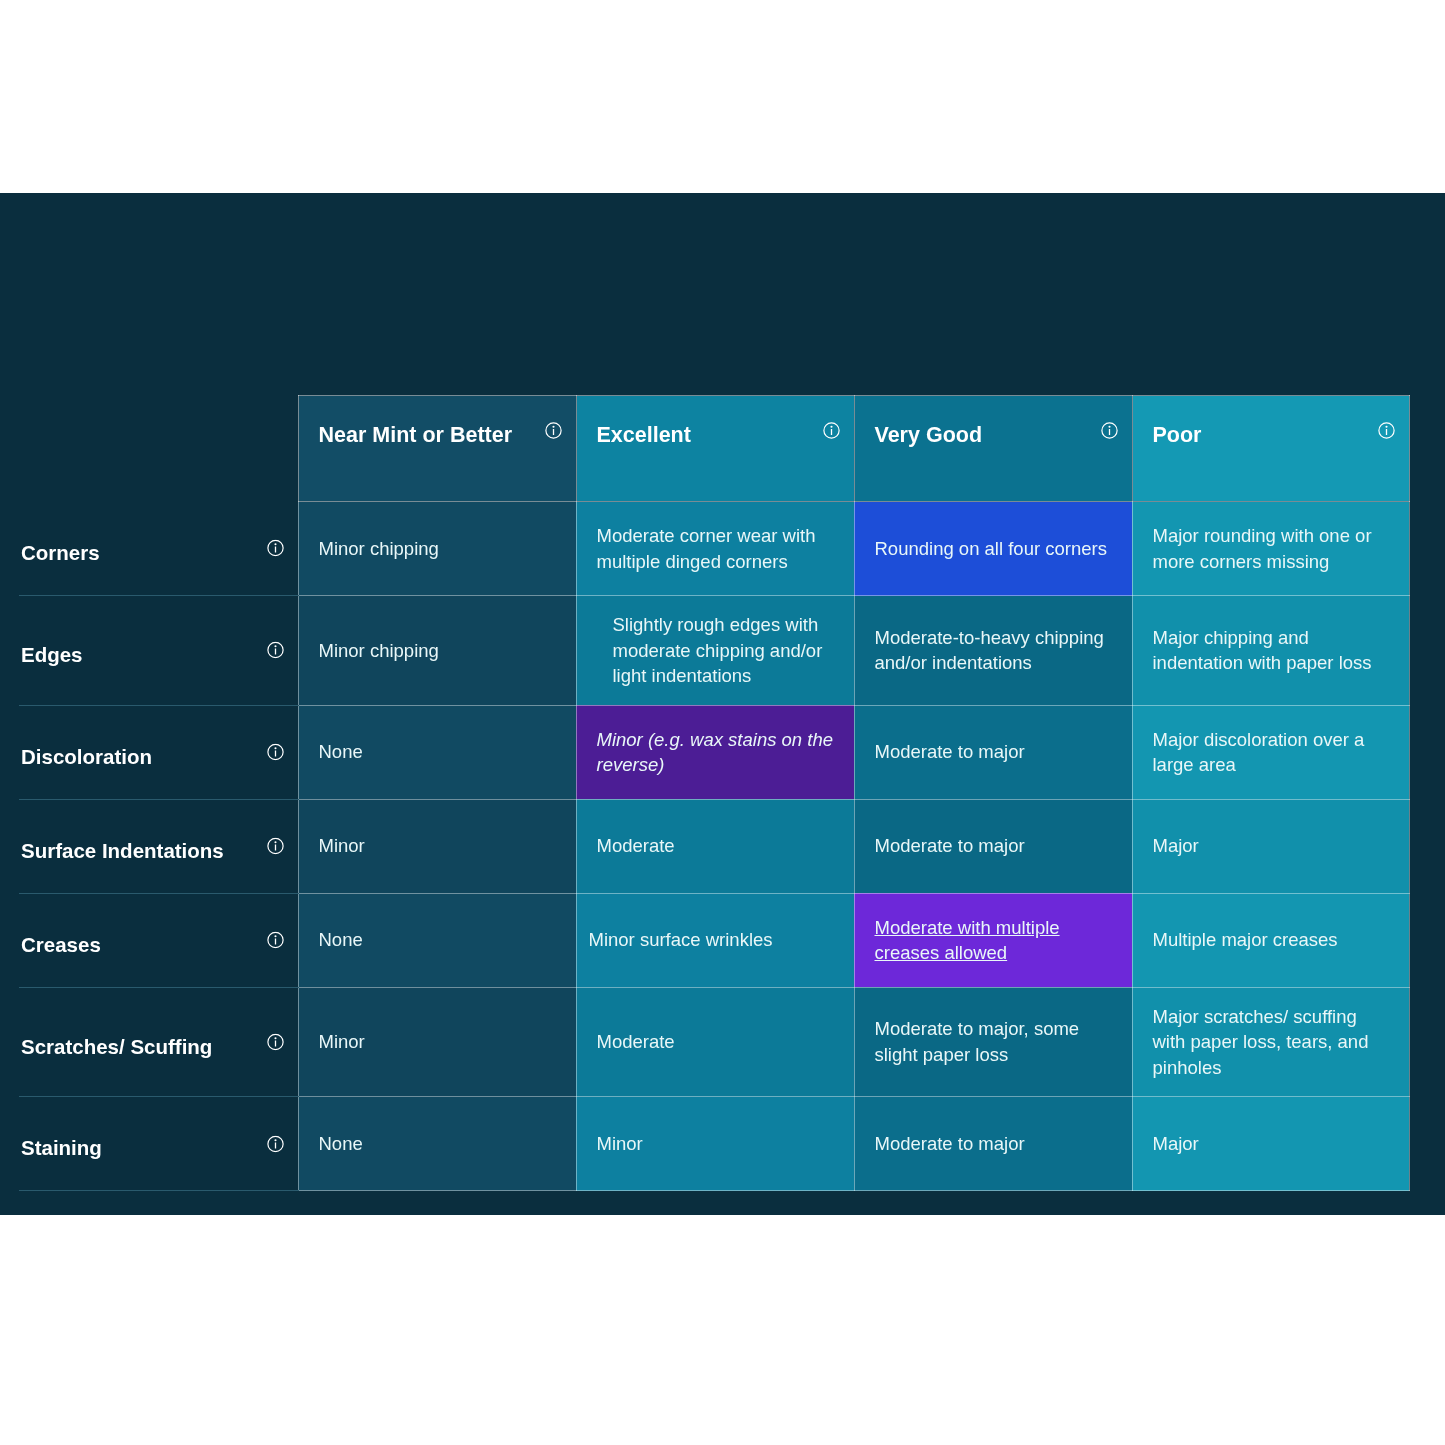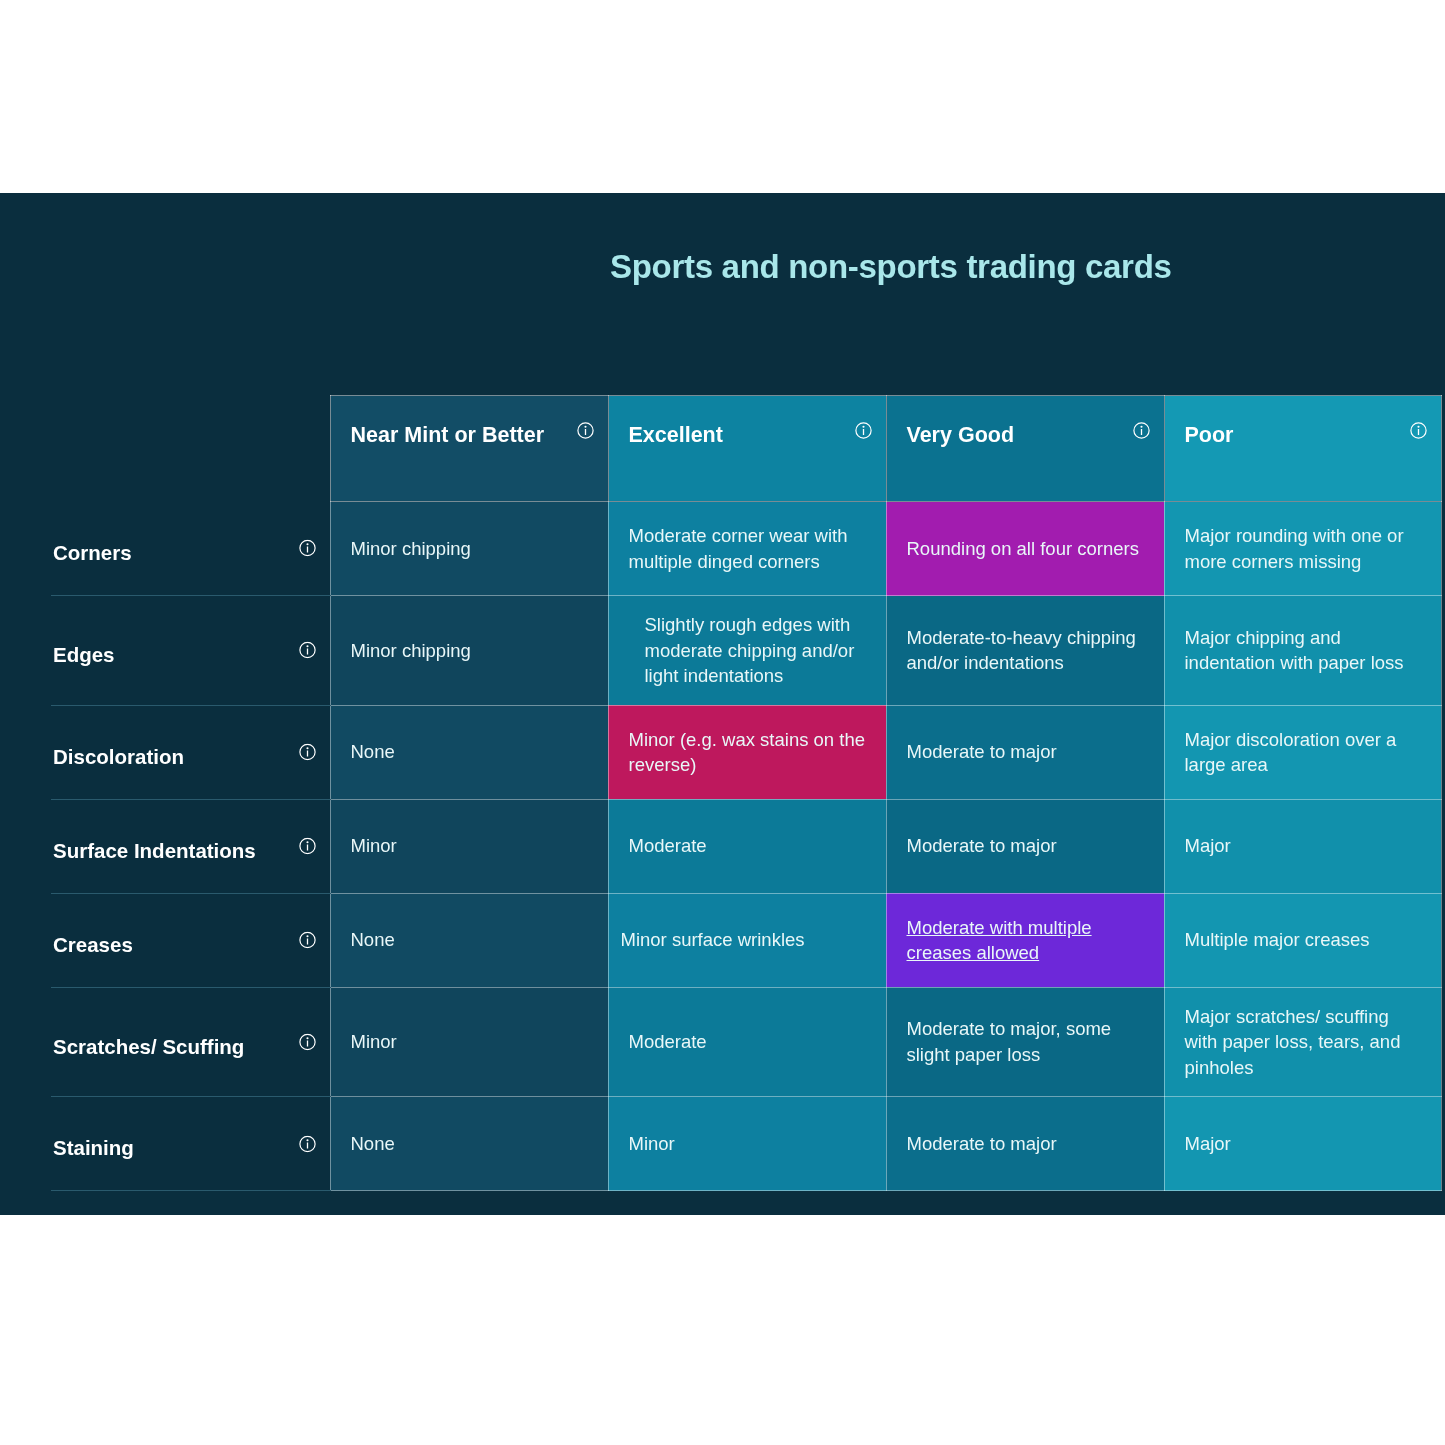--- a/index.html
+++ b/index.html
@@ -34,21 +34,21 @@
     top: 243px;
     width: 620px;
     color: #a9e7ea;
     font-size: 33px;
     font-weight: bold;
     line-height: 1.45;
     letter-spacing: -0.3px;
   }
   table.grade-table {
     position: absolute;
-    left: 51px;
+    left: 19px;
     top: 395px;
     width: 1390px;
     border-collapse: collapse;
     table-layout: fixed;
   }
   table.grade-table col.c0 { width: 279px; }
   table.grade-table col.c1 { width: 278px; }
   table.grade-table col.c2 { width: 278px; }
   table.grade-table col.c3 { width: 278px; }
   table.grade-table col.c4 { width: 277px; }
@@ -125,27 +125,27 @@
   tr.r1 .col1 { background: #114a62; }
   tr.r2 .col1 { background: #10455c; }
   tr.r3 .col1 { background: #114a62; }
   tr.r4 .col1 { background: #10455c; }
   tr.r5 .col1 { background: #114a62; }
   tr.r6 .col1 { background: #10455c; }
   tr.r7 .col1 { background: #114a62; }
 
   tr.r1 .col2 { background: #0d80a0; }
   tr.r2 .col2 { background: #0c7a98; padding-left: 36px; }
-  tr.r3 .col2 { background: #be185d; }
+  tr.r3 .col2 { background: #4c1d95; font-style: italic; }
   tr.r4 .col2 { background: #0c7a98; }
   tr.r5 .col2 { background: #0d80a0; padding-left: 12px; }
   tr.r6 .col2 { background: #0c7a98; }
   tr.r7 .col2 { background: #0d80a0; }
 
-  tr.r1 .col3 { background: #a21caf; }
+  tr.r1 .col3 { background: #1d4ed8; }
   tr.r2 .col3 { background: #0a6885; }
   tr.r3 .col3 { background: #0b6e8c; }
   tr.r4 .col3 { background: #0a6885; }
   tr.r5 .col3 { background: #6d28d9; text-decoration: underline; }
   tr.r6 .col3 { background: #0a6885; }
   tr.r7 .col3 { background: #0b6e8c; }
 
   tr.r1 .col4 { background: #1396b1; }
   tr.r2 .col4 { background: #1190ab; }
   tr.r3 .col4 { background: #1396b1; }
@@ -155,21 +155,20 @@
   tr.r7 .col4 { background: #1396b1; }
 
   svg.info-svg { display: block; }
 </style>
 </head>
 <body>
 
 <div id="stage">
   <div class="panel"></div>
 
-  <div class="title">Sports and non-sports trading cards</div>
 
   <table class="grade-table">
     <colgroup>
       <col class="c0">
         <col class="c1">
         <col class="c2">
         <col class="c3">
         <col class="c4">
     </colgroup>
     <thead>

